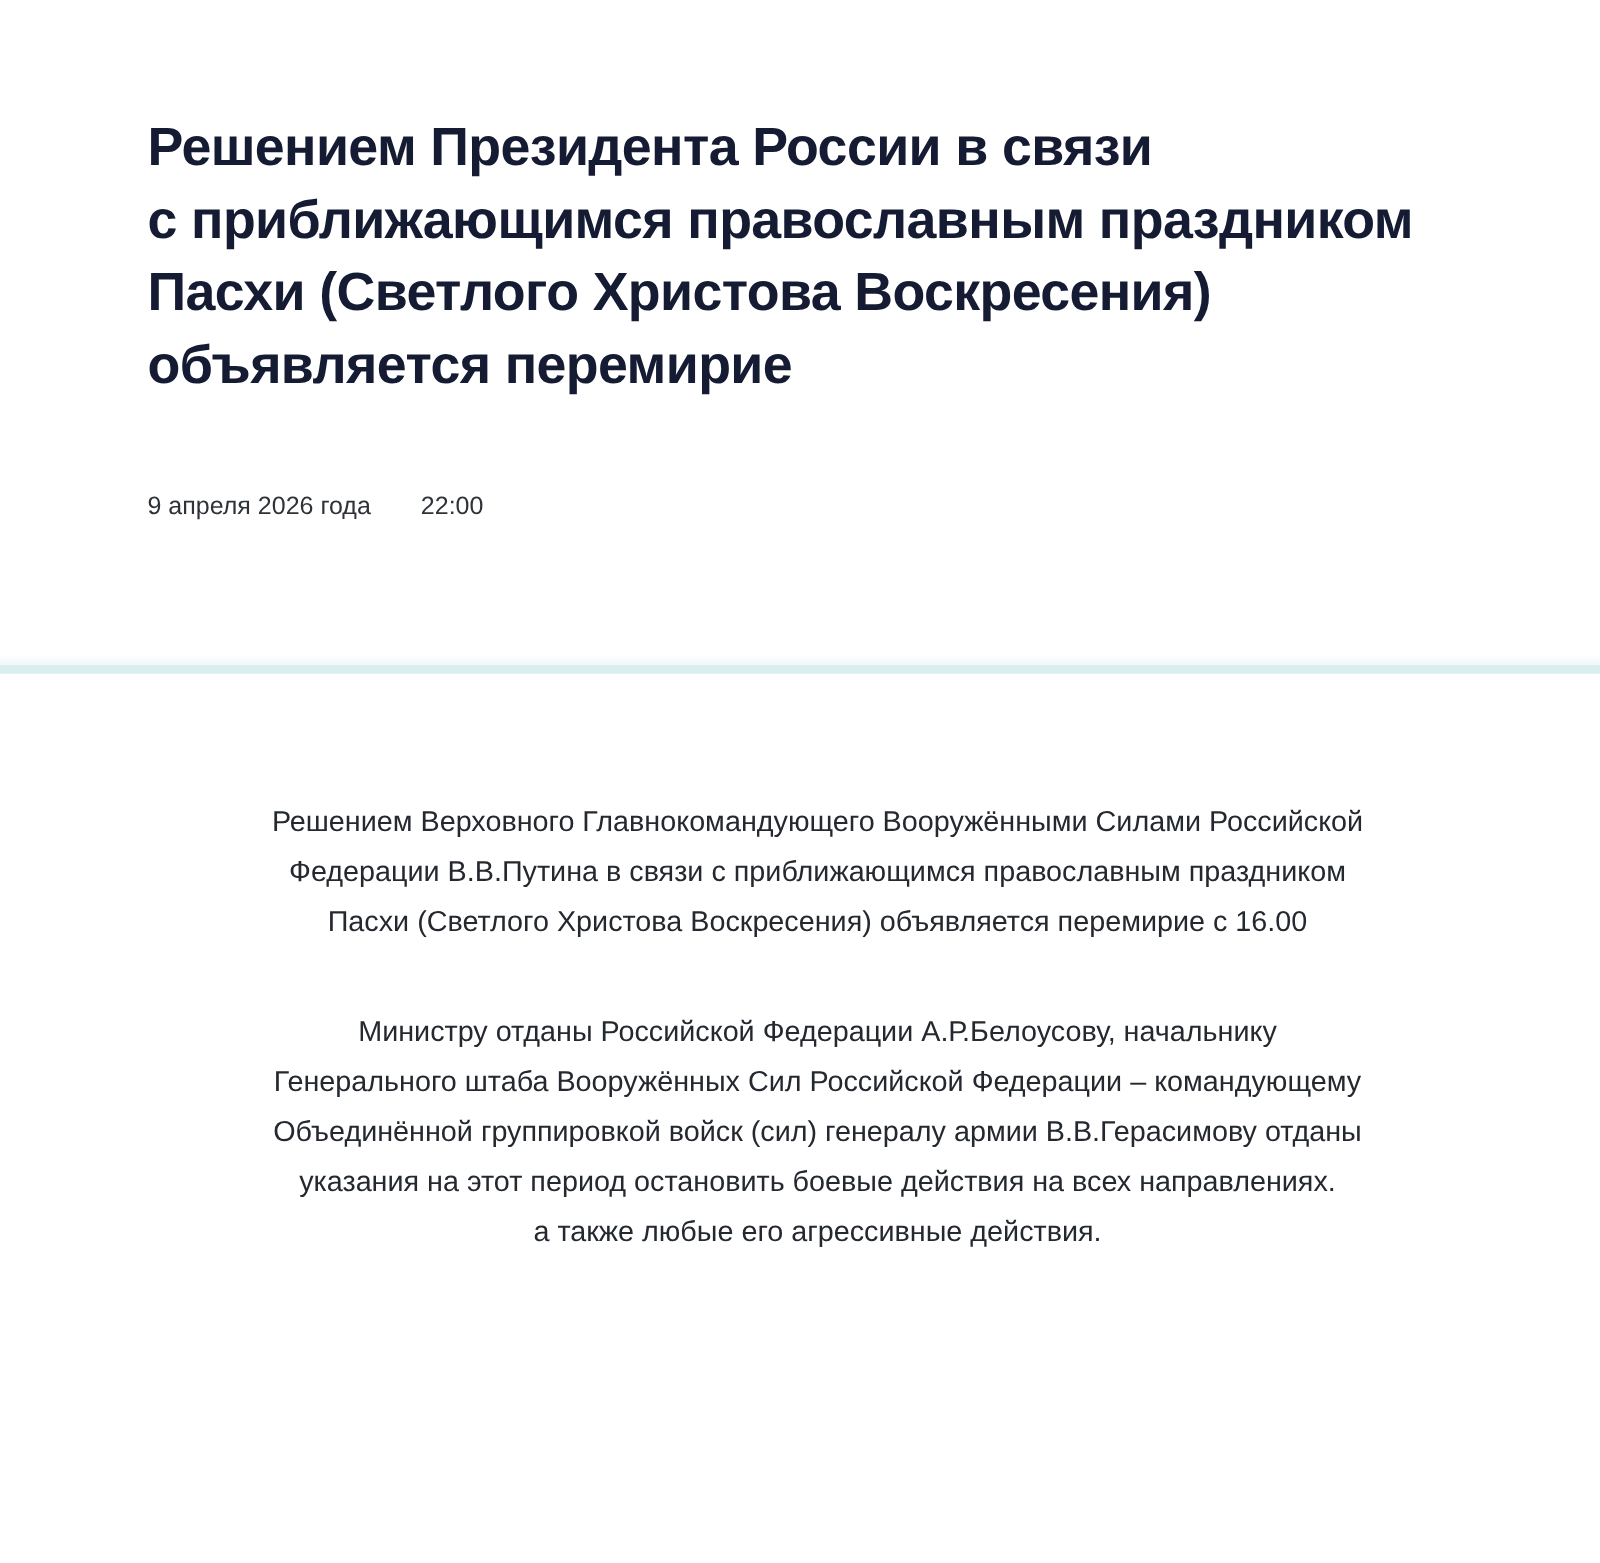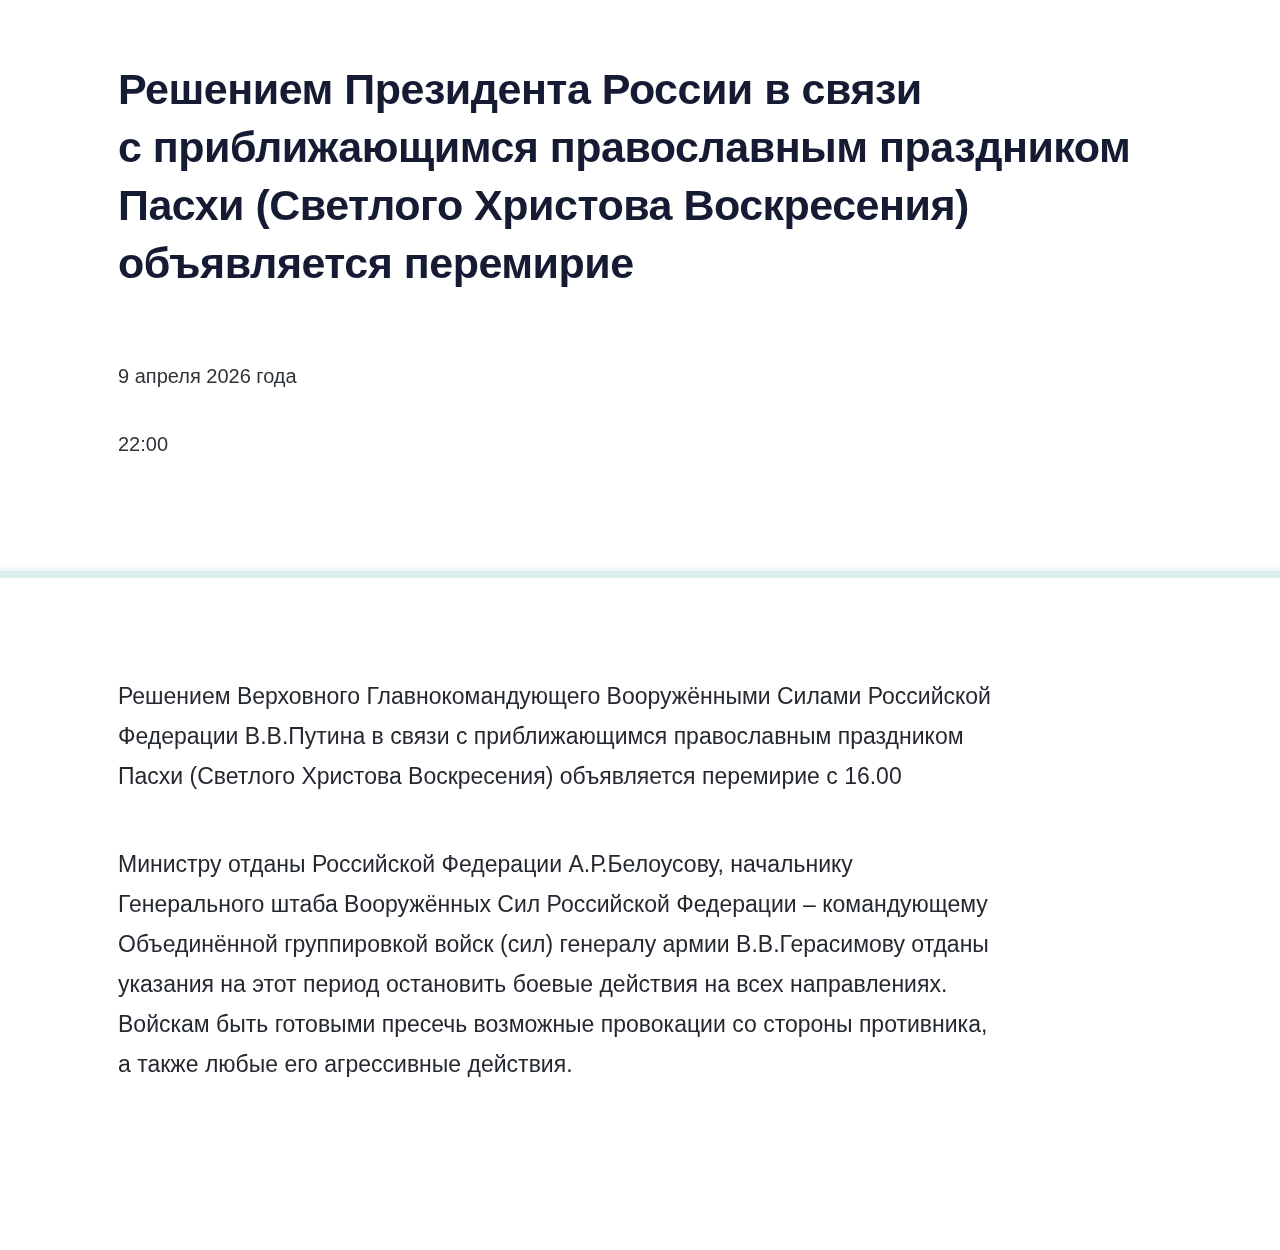--- a/index.html
+++ b/index.html
@@ -14,59 +14,59 @@
   html, body {
     background: var(--background);
     font-family: "Liberation Sans", "DejaVu Sans", sans-serif;
   }
   .page {
     position: relative;
     width: 1280px;
     height: 1194px;
     background: var(--background);
     overflow: hidden;
+    margin-top: 29px;
   }
   .article-header {
     padding: 60px 90px 105px 118px;
   }
   .article-title {
     font-size: 43px;
     line-height: 58px;
     font-weight: 700;
     letter-spacing: -0.5px;
     color: var(--title-color);
   }
   .title-line { display: block; white-space: nowrap; }
   .article-meta {
     margin-top: 70px;
     display: flex;
     align-items: baseline;
     gap: 40px;
     font-size: 20px;
     line-height: 28px;
     color: var(--meta-color);
-    flex-direction: column;
   }
   .divider-fade {
     width: 100%;
     height: 8px;
     background: linear-gradient(to bottom, #ffffff, var(--divider-fade-color));
   }
   .divider-line {
     width: 100%;
     height: 7px;
     background: var(--divider-color);
   }
   .article-body {
     padding: 98px 90px 0 118px;
     font-size: 23px;
     line-height: 40px;
     color: var(--body-color);
   }
-  .article-body p { margin-bottom: 48px; }
+  .article-body p { margin-bottom: 48px; text-align: center; }
   .body-line { display: block; white-space: nowrap; }
 </style>
 </head>
 <body>
 
 <div class="page">
 
   <header class="article-header">
     <h1 class="article-title">
       <span class="title-line">Решением Президента России в связи</span>
@@ -89,20 +89,19 @@
     <p>
       <span class="body-line">Решением Верховного Главнокомандующего Вооружёнными Силами Российской</span>
       <span class="body-line">Федерации В.В.Путина в связи с приближающимся православным праздником</span>
       <span class="body-line">Пасхи (Светлого Христова Воскресения) объявляется перемирие с 16.00</span>
     </p>
     <p>
       <span class="body-line">Министру отданы Российской Федерации А.Р.Белоусову, начальнику</span>
       <span class="body-line">Генерального штаба Вооружённых Сил Российской Федерации – командующему</span>
       <span class="body-line">Объединённой группировкой войск (сил) генералу армии В.В.Герасимову отданы</span>
       <span class="body-line">указания на этот период остановить боевые действия на всех направлениях.</span>
-      <span class="body-line">Войскам быть готовыми пресечь возможные провокации со стороны противника,</span>
       <span class="body-line">а также любые его агрессивные действия.</span>
     </p>
     <p>
     </p>
   </main>
 
 </div>
 
 </body></html>

